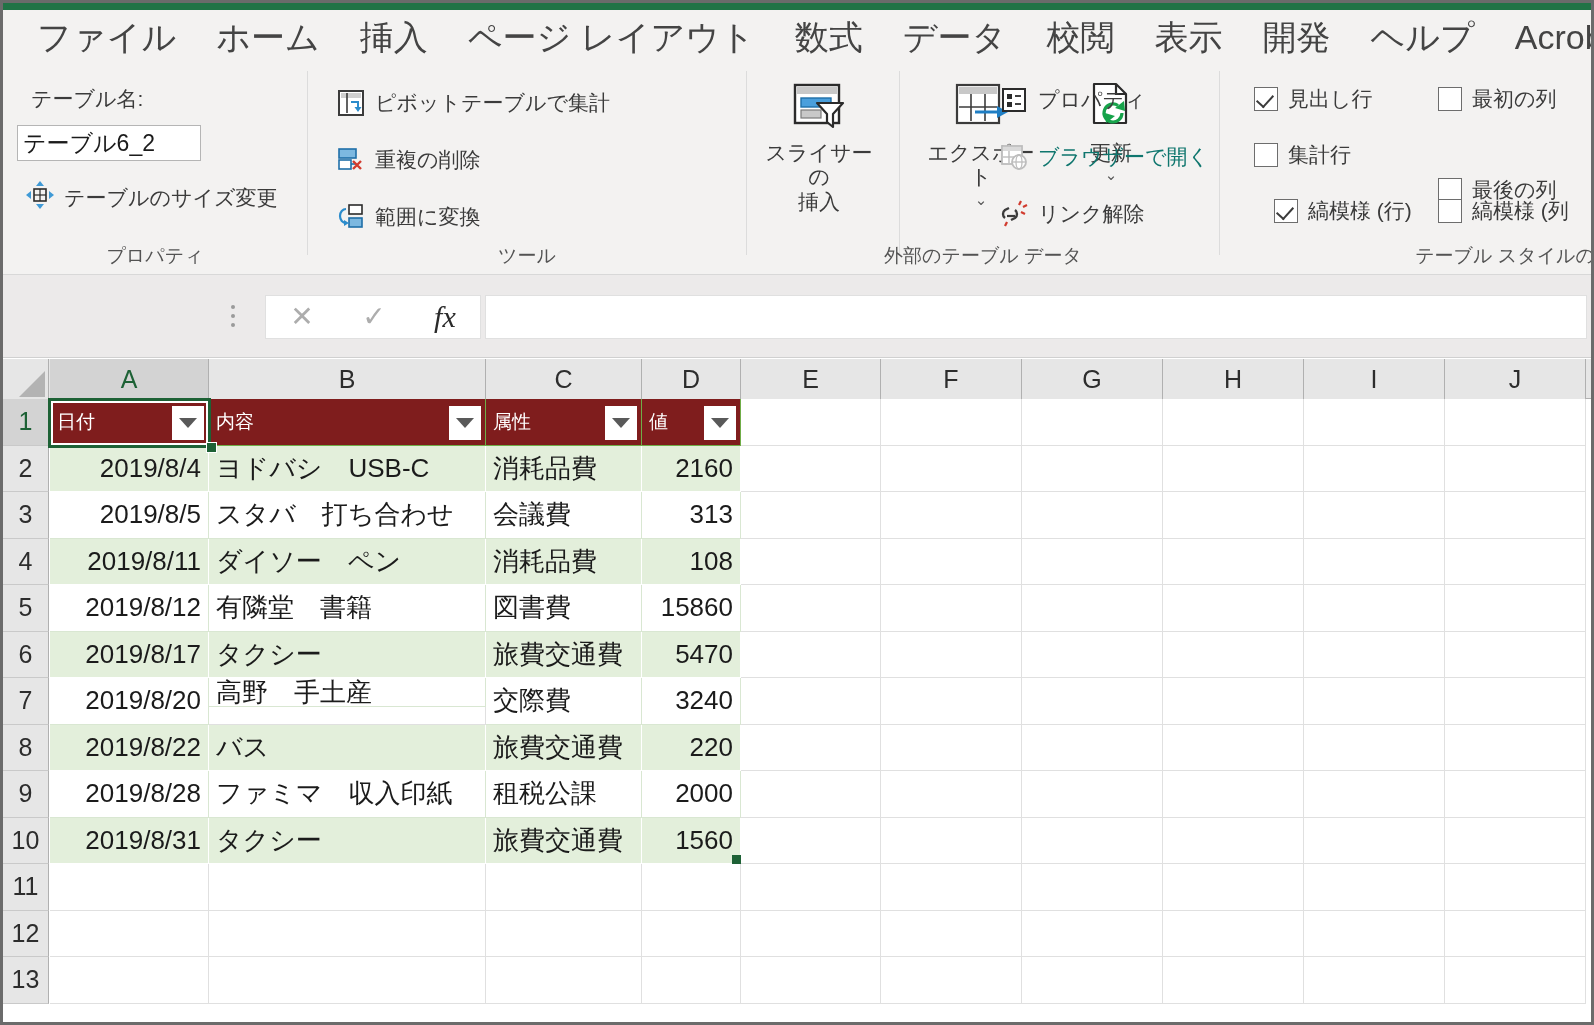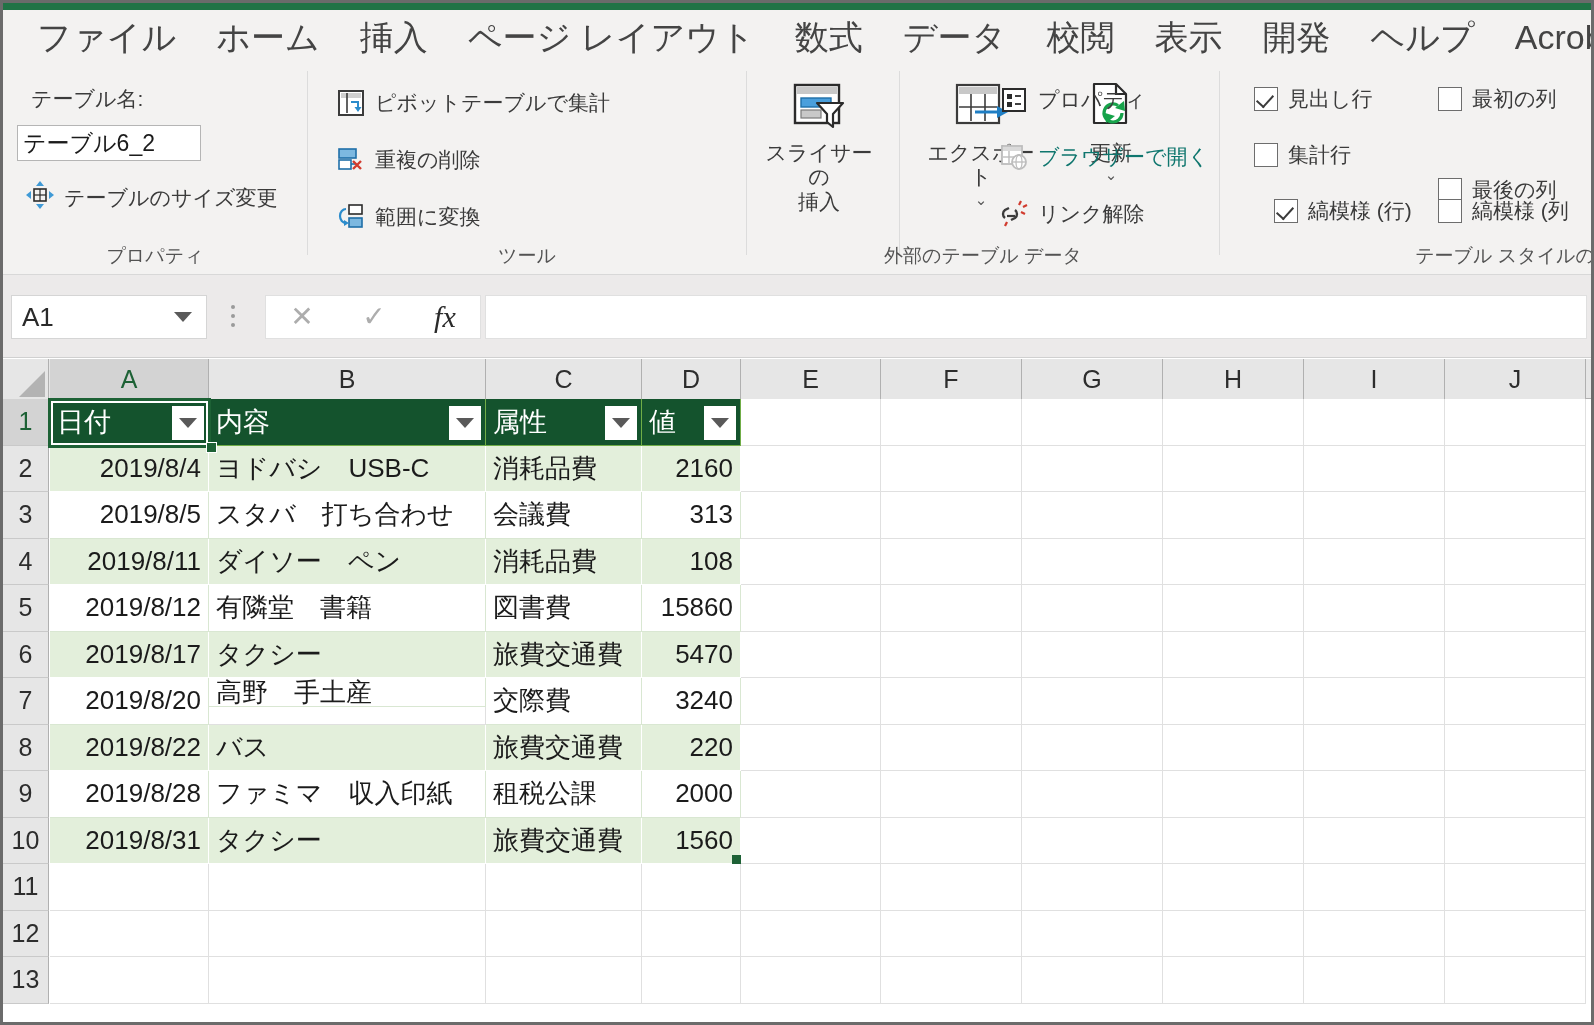--- a/index.html
+++ b/index.html
@@ -228,23 +228,23 @@
     display: flex; align-items: center;
     padding: 0 7px;
     overflow: hidden;
     white-space: nowrap;
     background: #ffffff;
   }
   .cell.num { justify-content: flex-end; }
   .cell.band { background: #e3efdb; border-right-color: #ffffff; border-bottom-color: #ffffff;}
   .cell.plain { background: #ffffff; border-right-color: #d9e7d2; border-bottom-color: #d9e7d2;}
   .cell.hdr {
-    background: #14532d;
+    background: #7f1d1d;
     color: #ffffff;
-    font-size: 27px;
+    font-size: 19px;
     border-right: 1px solid #70ad47;
     border-bottom: 1px solid #70ad47;
   }
   .filt {
     position: absolute;
     right: 4px; top: 7px;
     width: 32px; height: 34px;
     background: #ffffff;
     display: flex; align-items: center; justify-content: center;
   }
@@ -472,24 +472,20 @@
       <div class="cbx" style="left:218px;top:134px;">
         <span class="box"></span>
         <span>縞模様 (列</span>
       </div>
       <div class="glabel" style="text-align:right;padding-right:2px;">テーブル スタイルの</div>
     </div>
 
   </div>
 
   <div class="fbar">
-    <div class="namebox">
-      <span class="nbtext">A1</span>
-      <span class="nb-caret"></span>
-    </div>
     <div class="dots">
         <i></i>
         <i></i>
         <i></i>
       </div>
     <div class="fxgroup">
       <span>✕</span>
       <span>✓</span>
       <span class="fx">fx</span>
     </div>

